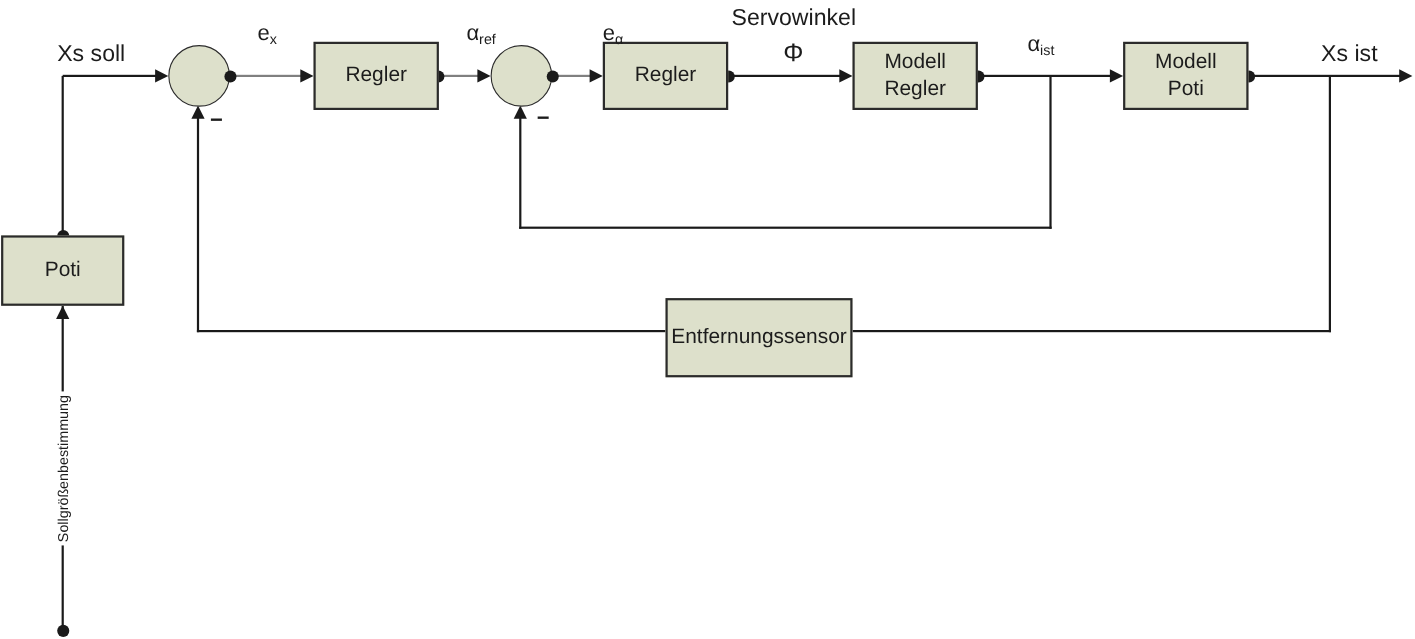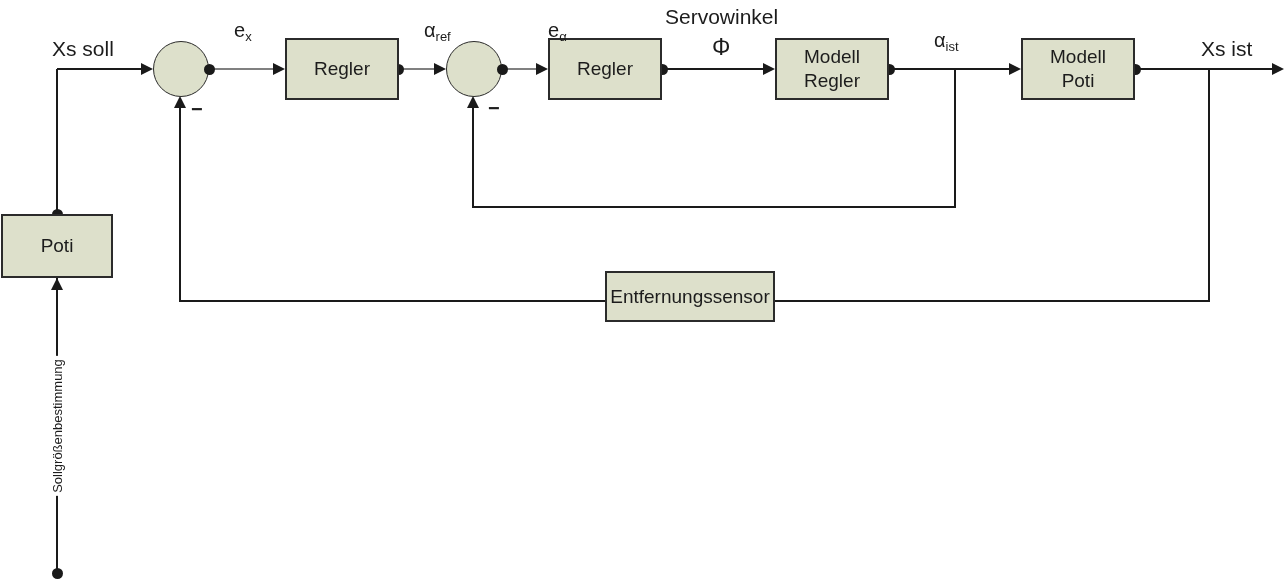--- a/index.html
+++ b/index.html
@@ -105,21 +105,21 @@
   <div class="block" style="left:775px;top:38px;width:114px;height:62px">
     <span>Modell</span>
     <span>Regler</span>
   </div>
 
   <div class="block" style="left:1021px;top:38px;width:114px;height:62px">
     <span>Modell</span>
     <span>Poti</span>
   </div>
 
-  <div class="block" style="left:605px;top:271px;width:170px;height:51px">
+  <div class="block" style="left:605px;top:271px;width:170px;height:72px">
     <span>Entfernungssensor</span>
   </div>
 
   <div class="block" style="left:1px;top:214px;width:112px;height:64px">
     <span>Poti</span>
   </div>
 
   <div class="sig big" style="left:52px;top:37px">Xs soll</div>
 
   <div class="sig" style="left:234px;top:19px"><span>e</span><span class="sub">x</span></div>

